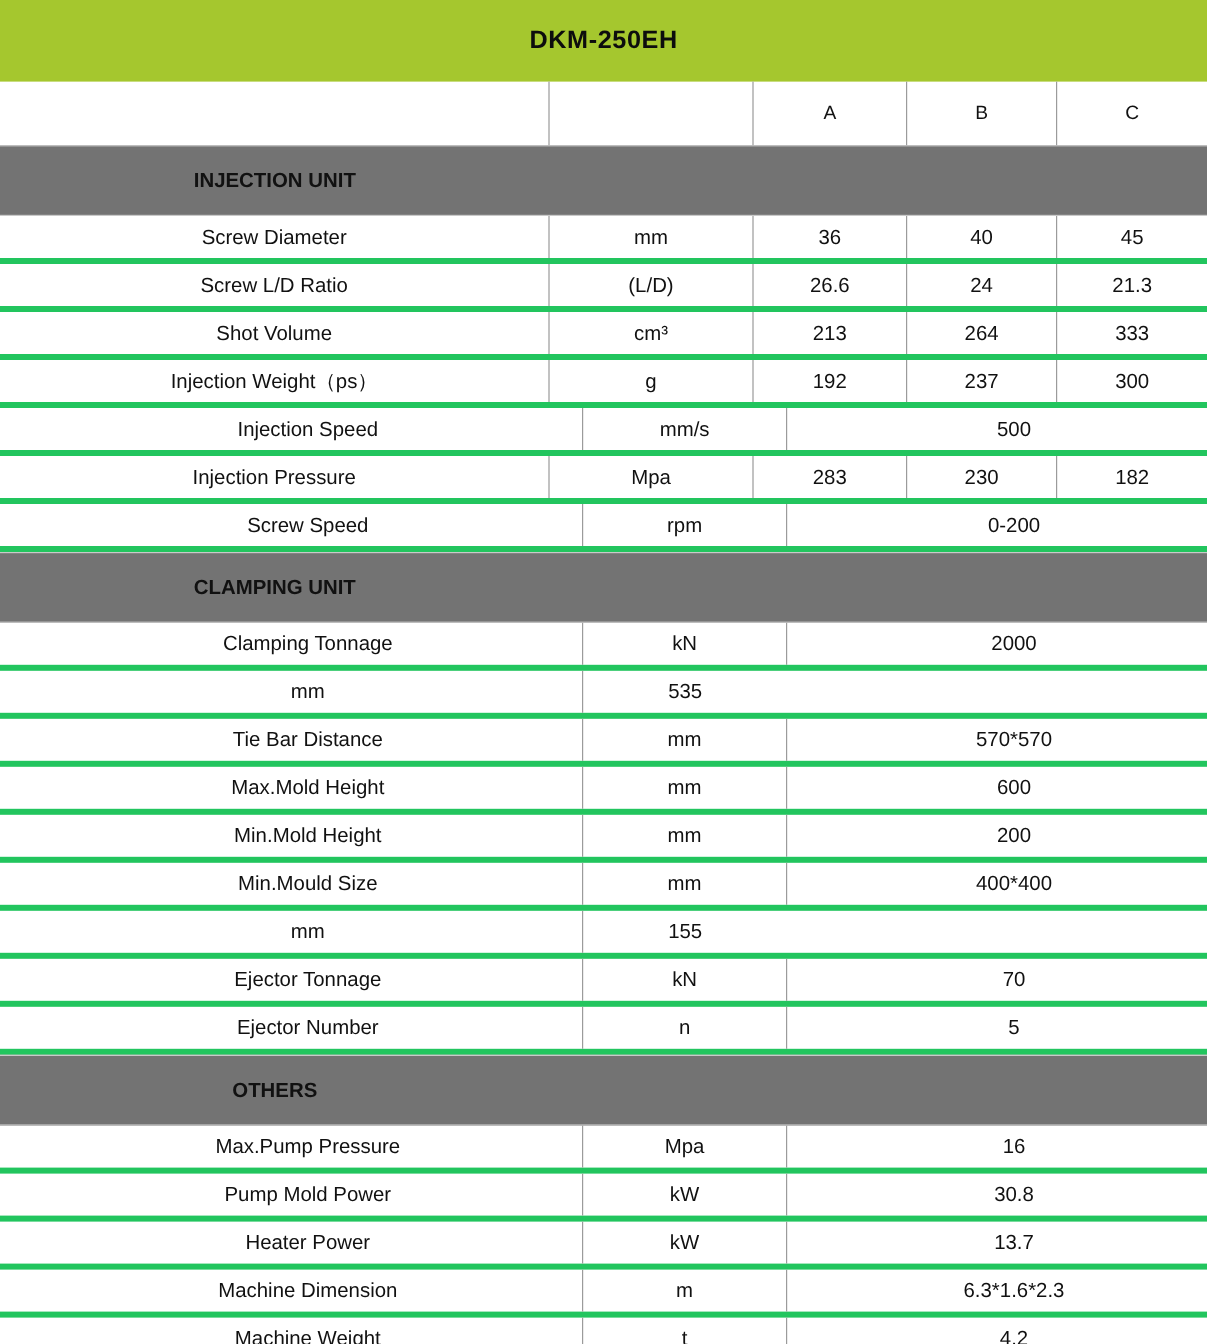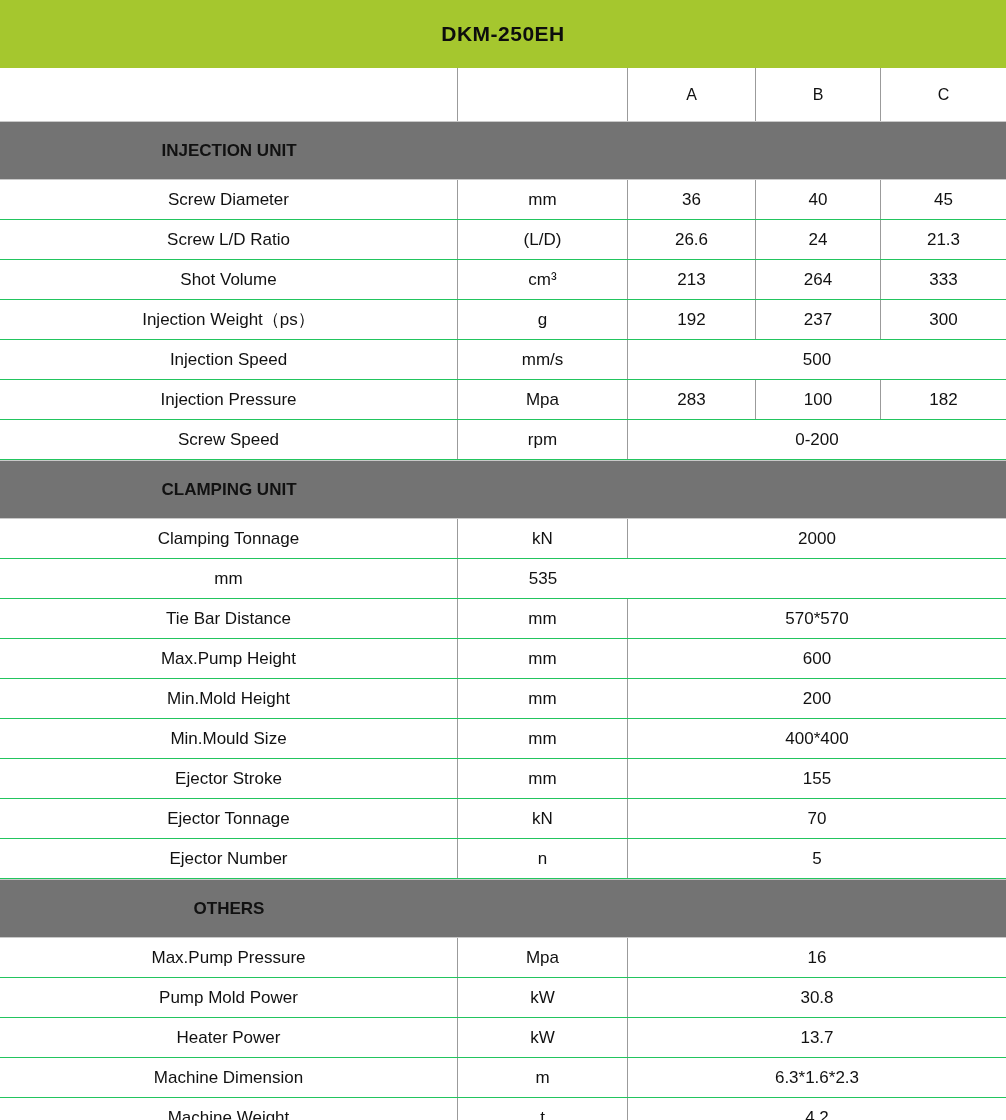--- a/index.html
+++ b/index.html
@@ -19,24 +19,24 @@
   }
   .title-bar .title {
     font-size: 21px; font-weight: bold; color: #0d0d0d;
     letter-spacing: 0.5px;
   }
 
   .spec-table { width: 1006px; }
 
   .row {
     display: grid;
-    border-bottom: 1px solid #22c55e;
+    border-bottom: 5px solid #22c55e;
   }
   .row.cols-5 { grid-template-columns: 458px 170px 127px 125px 126px; }
-  .row.cols-3 { grid-template-columns: 458px 170px 378px; }
+  .row.cols-3 { grid-template-columns: 458px 170px 378px; padding-left: 28px; }
 
   .row.header-row { height: 53px; border-bottom: none; }
   .row.data-row { height: 40px; }
   .row.band-row {
     height: 59px;
     grid-template-columns: 458px 548px;
     background: #737373;
     border-top: 1px solid #c9c9c9;
     border-bottom: 1px solid #c9c9c9;
   }
@@ -108,21 +108,21 @@
         </div>
         <div class="row data-row cols-3">
           <div class="cell label-cell">Injection Speed</div>
           <div class="cell unit-cell">mm/s</div>
           <div class="cell">500</div>
         </div>
         <div class="row data-row cols-5">
           <div class="cell label-cell">Injection Pressure</div>
           <div class="cell unit-cell">Mpa</div>
           <div class="cell">283</div>
-          <div class="cell div-left">100</div>
+          <div class="cell div-left">230</div>
           <div class="cell div-left">182</div>
         </div>
         <div class="row data-row cols-3">
           <div class="cell label-cell">Screw Speed</div>
           <div class="cell unit-cell">rpm</div>
           <div class="cell">0-200</div>
         </div>
         <div class="row band-row">
           <div class="cell">CLAMPING UNIT</div>
           <div class="cell"></div>
@@ -135,36 +135,35 @@
         <div class="row data-row cols-3">
           <div class="cell unit-cell">mm</div>
           <div class="cell">535</div>
         </div>
         <div class="row data-row cols-3">
           <div class="cell label-cell">Tie Bar Distance</div>
           <div class="cell unit-cell">mm</div>
           <div class="cell">570*570</div>
         </div>
         <div class="row data-row cols-3">
-          <div class="cell label-cell">Max.Pump Height</div>
+          <div class="cell label-cell">Max.Mold Height</div>
           <div class="cell unit-cell">mm</div>
           <div class="cell">600</div>
         </div>
         <div class="row data-row cols-3">
           <div class="cell label-cell">Min.Mold Height</div>
           <div class="cell unit-cell">mm</div>
           <div class="cell">200</div>
         </div>
         <div class="row data-row cols-3">
           <div class="cell label-cell">Min.Mould Size</div>
           <div class="cell unit-cell">mm</div>
           <div class="cell">400*400</div>
         </div>
         <div class="row data-row cols-3">
-          <div class="cell label-cell">Ejector Stroke</div>
           <div class="cell unit-cell">mm</div>
           <div class="cell">155</div>
         </div>
         <div class="row data-row cols-3">
           <div class="cell label-cell">Ejector Tonnage</div>
           <div class="cell unit-cell">kN</div>
           <div class="cell">70</div>
         </div>
         <div class="row data-row cols-3">
           <div class="cell label-cell">Ejector Number</div>

